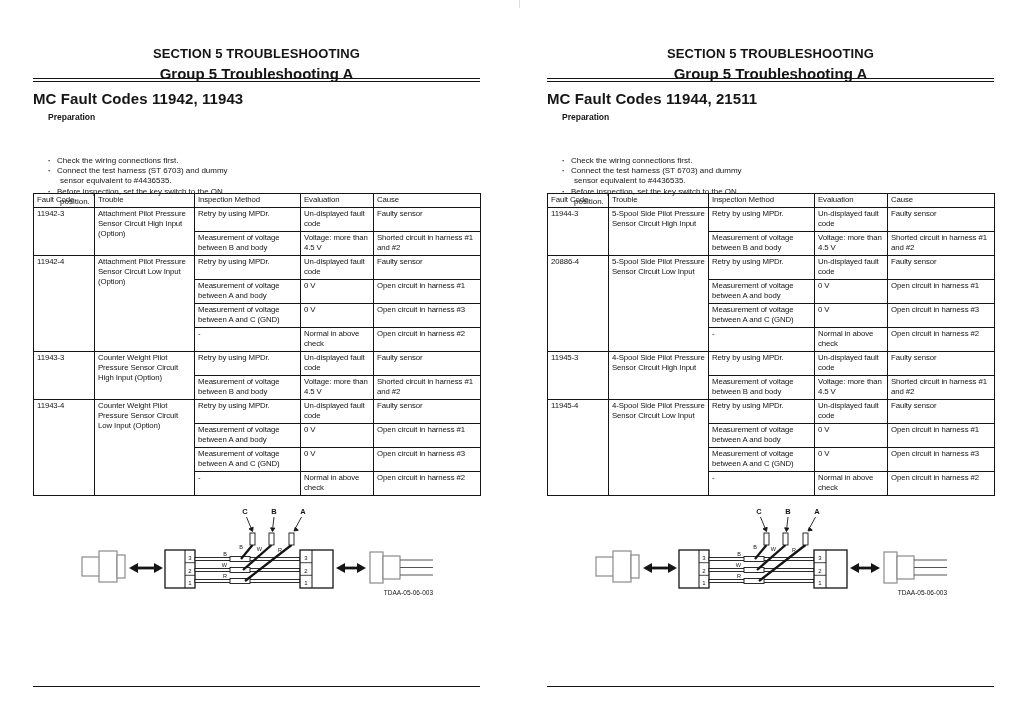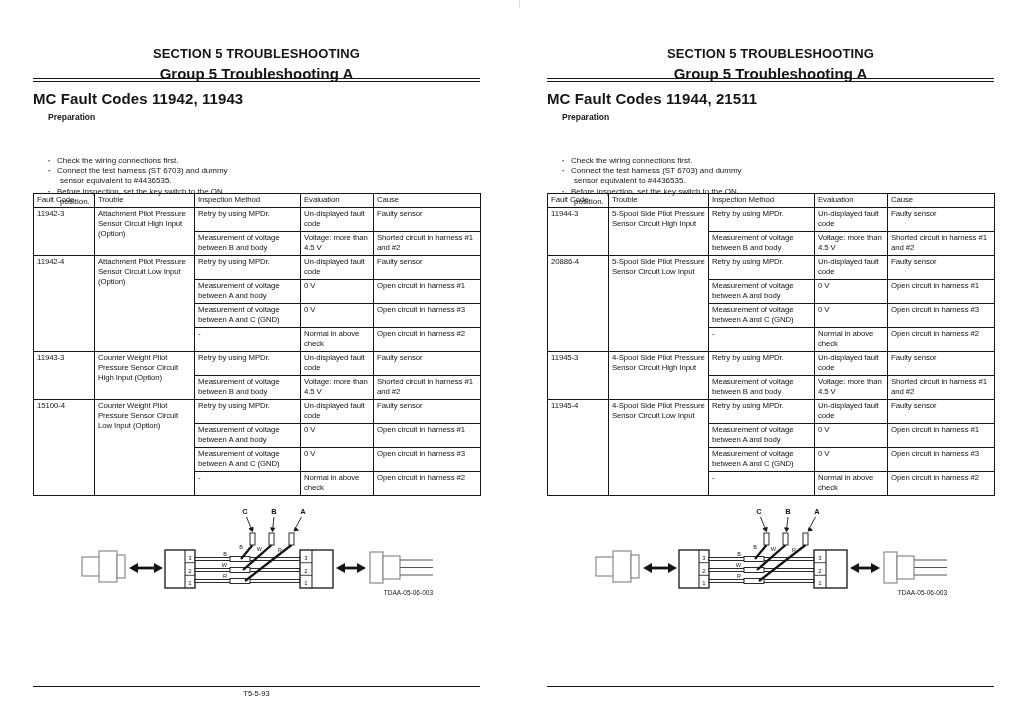--- a/index.html
+++ b/index.html
@@ -114,21 +114,21 @@
         <td>Retry by using MPDr.</td>
         <td>Un-displayed fault code</td>
         <td>Faulty sensor</td>
       </tr>
       <tr>
         <td>Measurement of voltage between B and body</td>
         <td>Voltage: more than 4.5 V</td>
         <td>Shorted circuit in harness #1 and #2</td>
       </tr>
       <tr>
-        <td rowspan="4">15100-4</td>
+        <td rowspan="4">11943-4</td>
         <td rowspan="4">Counter Weight Pilot Pressure Sensor Circuit Low Input (Option)</td>
         <td>Retry by using MPDr.</td>
         <td>Un-displayed fault code</td>
         <td>Faulty sensor</td>
       </tr>
       <tr>
         <td>Measurement of voltage between A and body</td>
         <td>0 V</td>
         <td>Open circuit in harness #1</td>
       </tr>
@@ -220,21 +220,20 @@
     </g>
     <g stroke="#555" stroke-width="1">
       <line x1="367" y1="60" x2="400" y2="60"></line>
         <line x1="367" y1="67.5" x2="400" y2="67.5"></line>
         <line x1="367" y1="75" x2="400" y2="75"></line>
     </g>
     <text class="t65" x="400" y="95" text-anchor="end">TDAA-05-06-003</text>
   </svg>
 
   <div class="footer-rule"></div>
-  <div class="page-number">T5-5-93</div>
 </div>
 
 <div class="gutter"></div>
 
 <div class="page" id="page-2">
   <div class="section-title">SECTION 5 TROUBLESHOOTING</div>
   <div class="group-title">Group 5 Troubleshooting A</div>
   <div class="double-rule"></div>
   <div class="heading">MC Fault Codes 11944, 21511</div>
   <div class="prep-title">Preparation</div>

